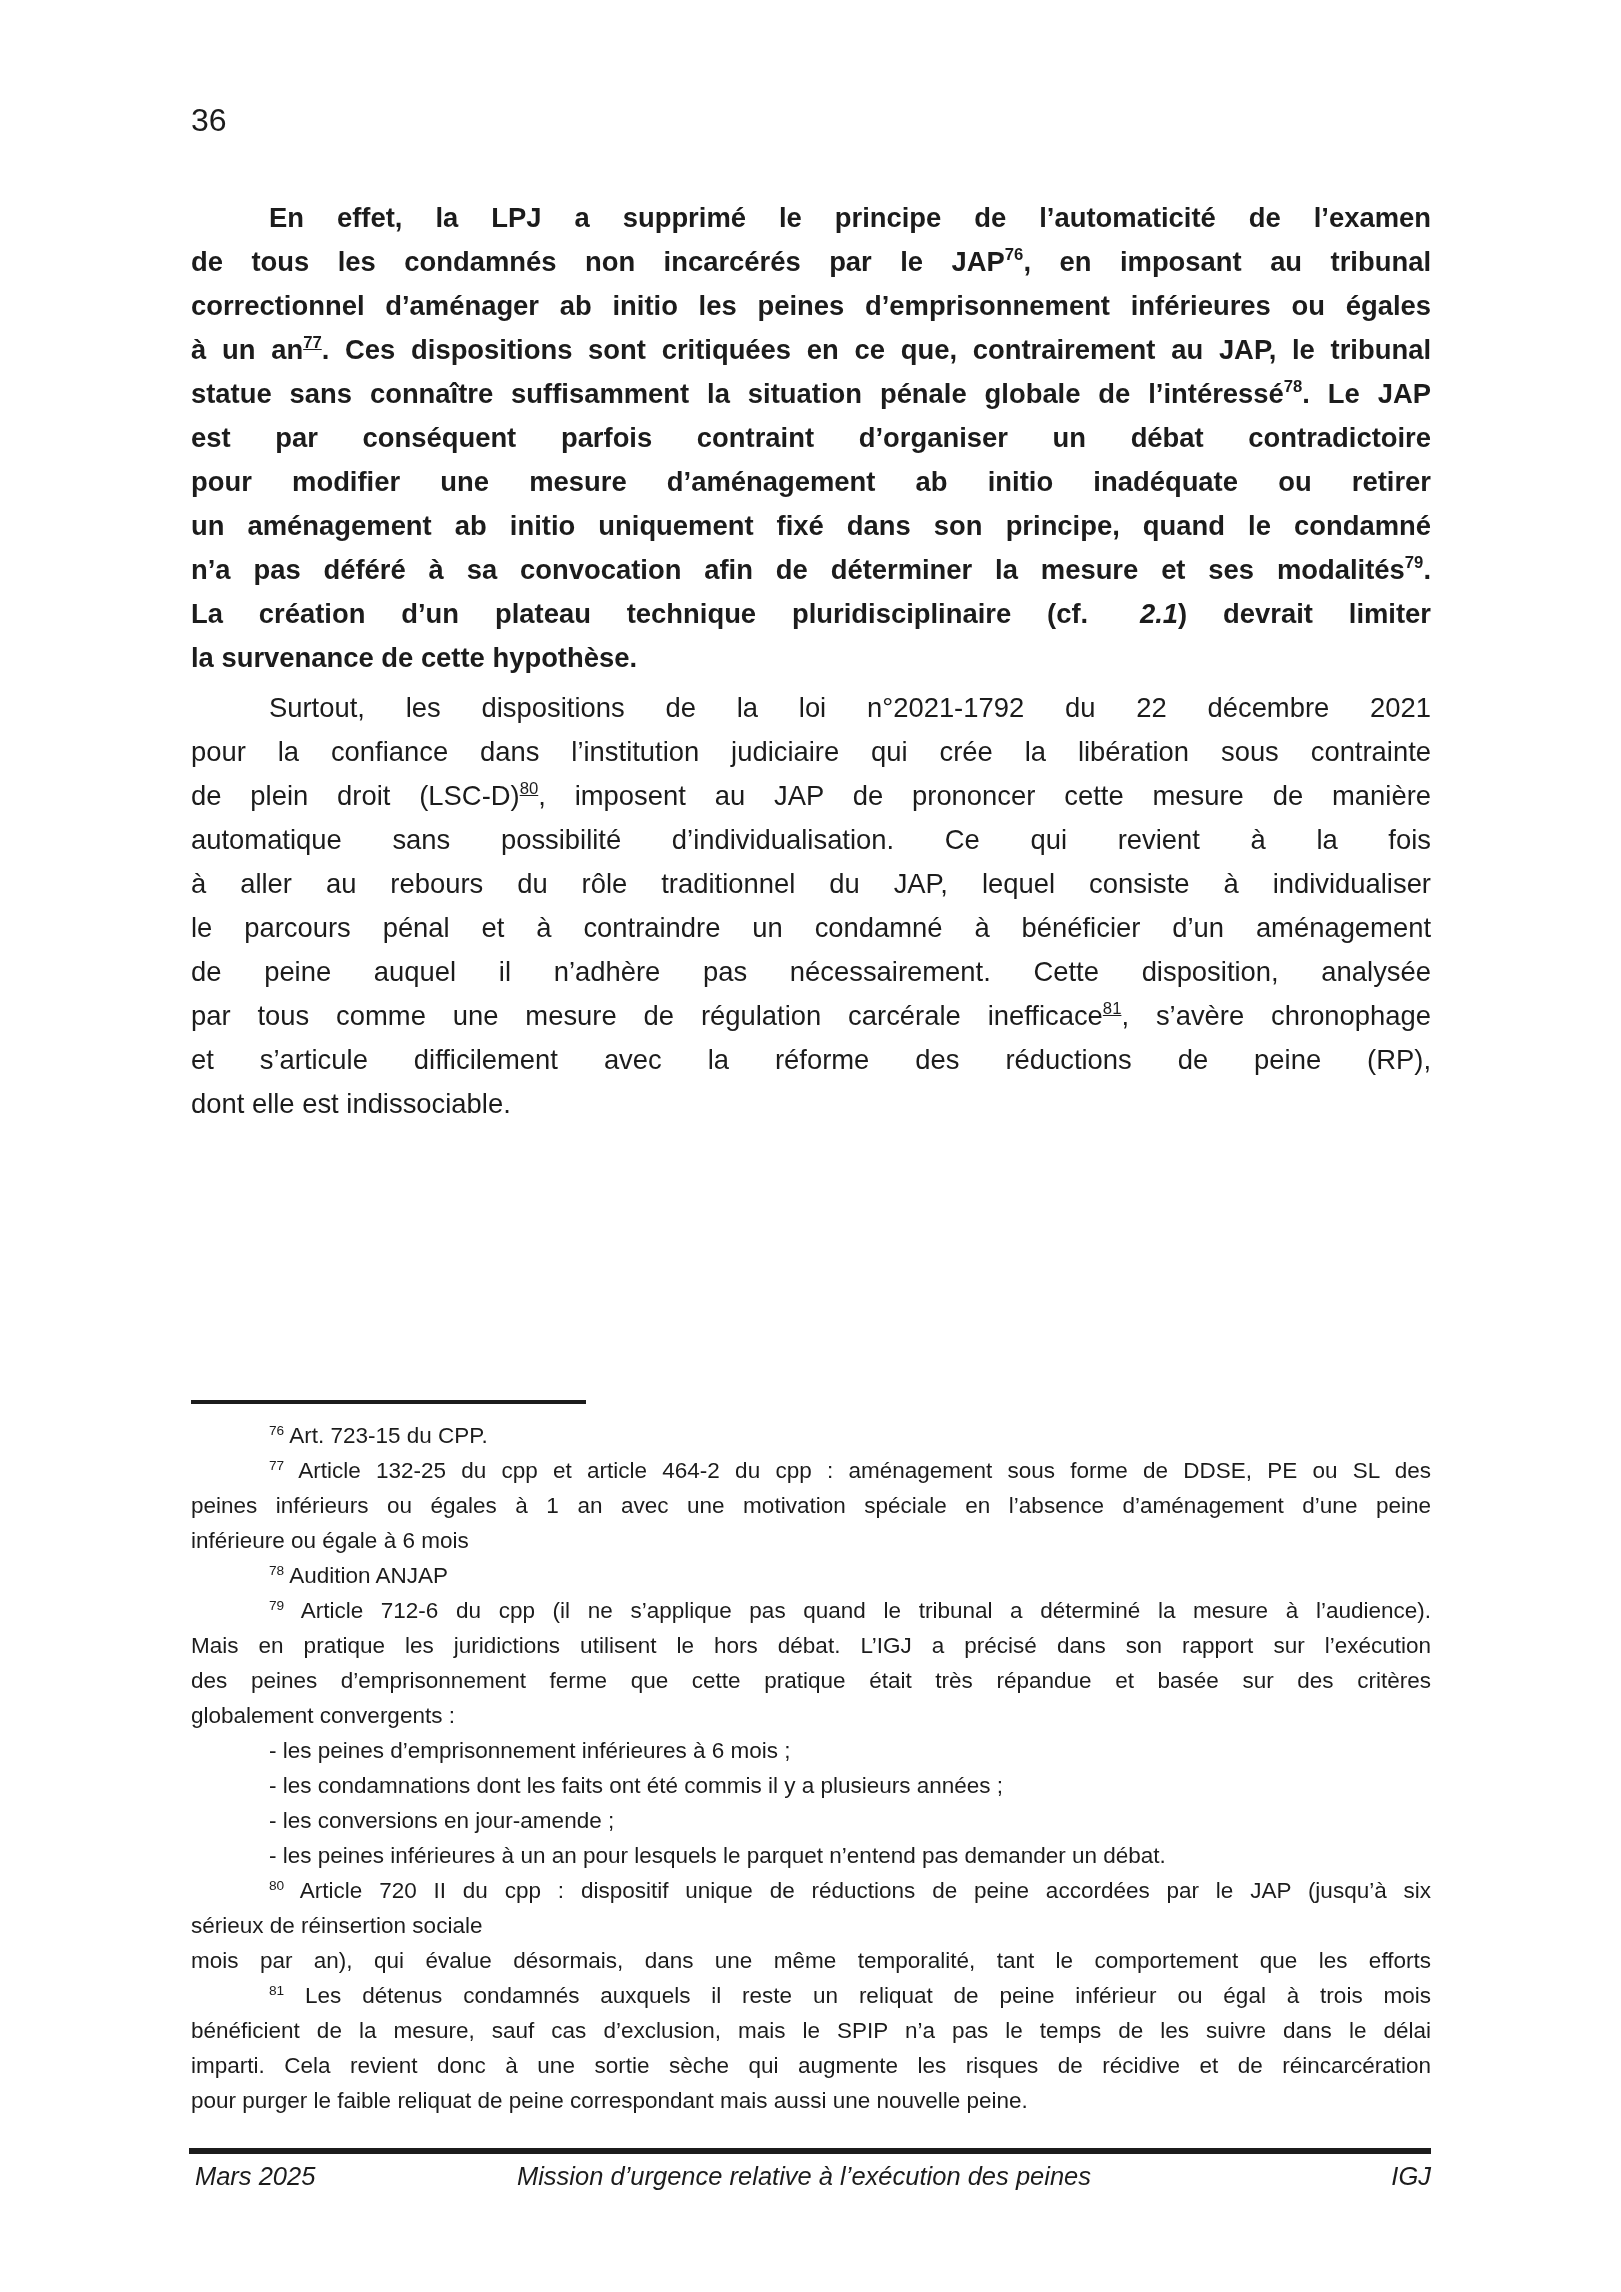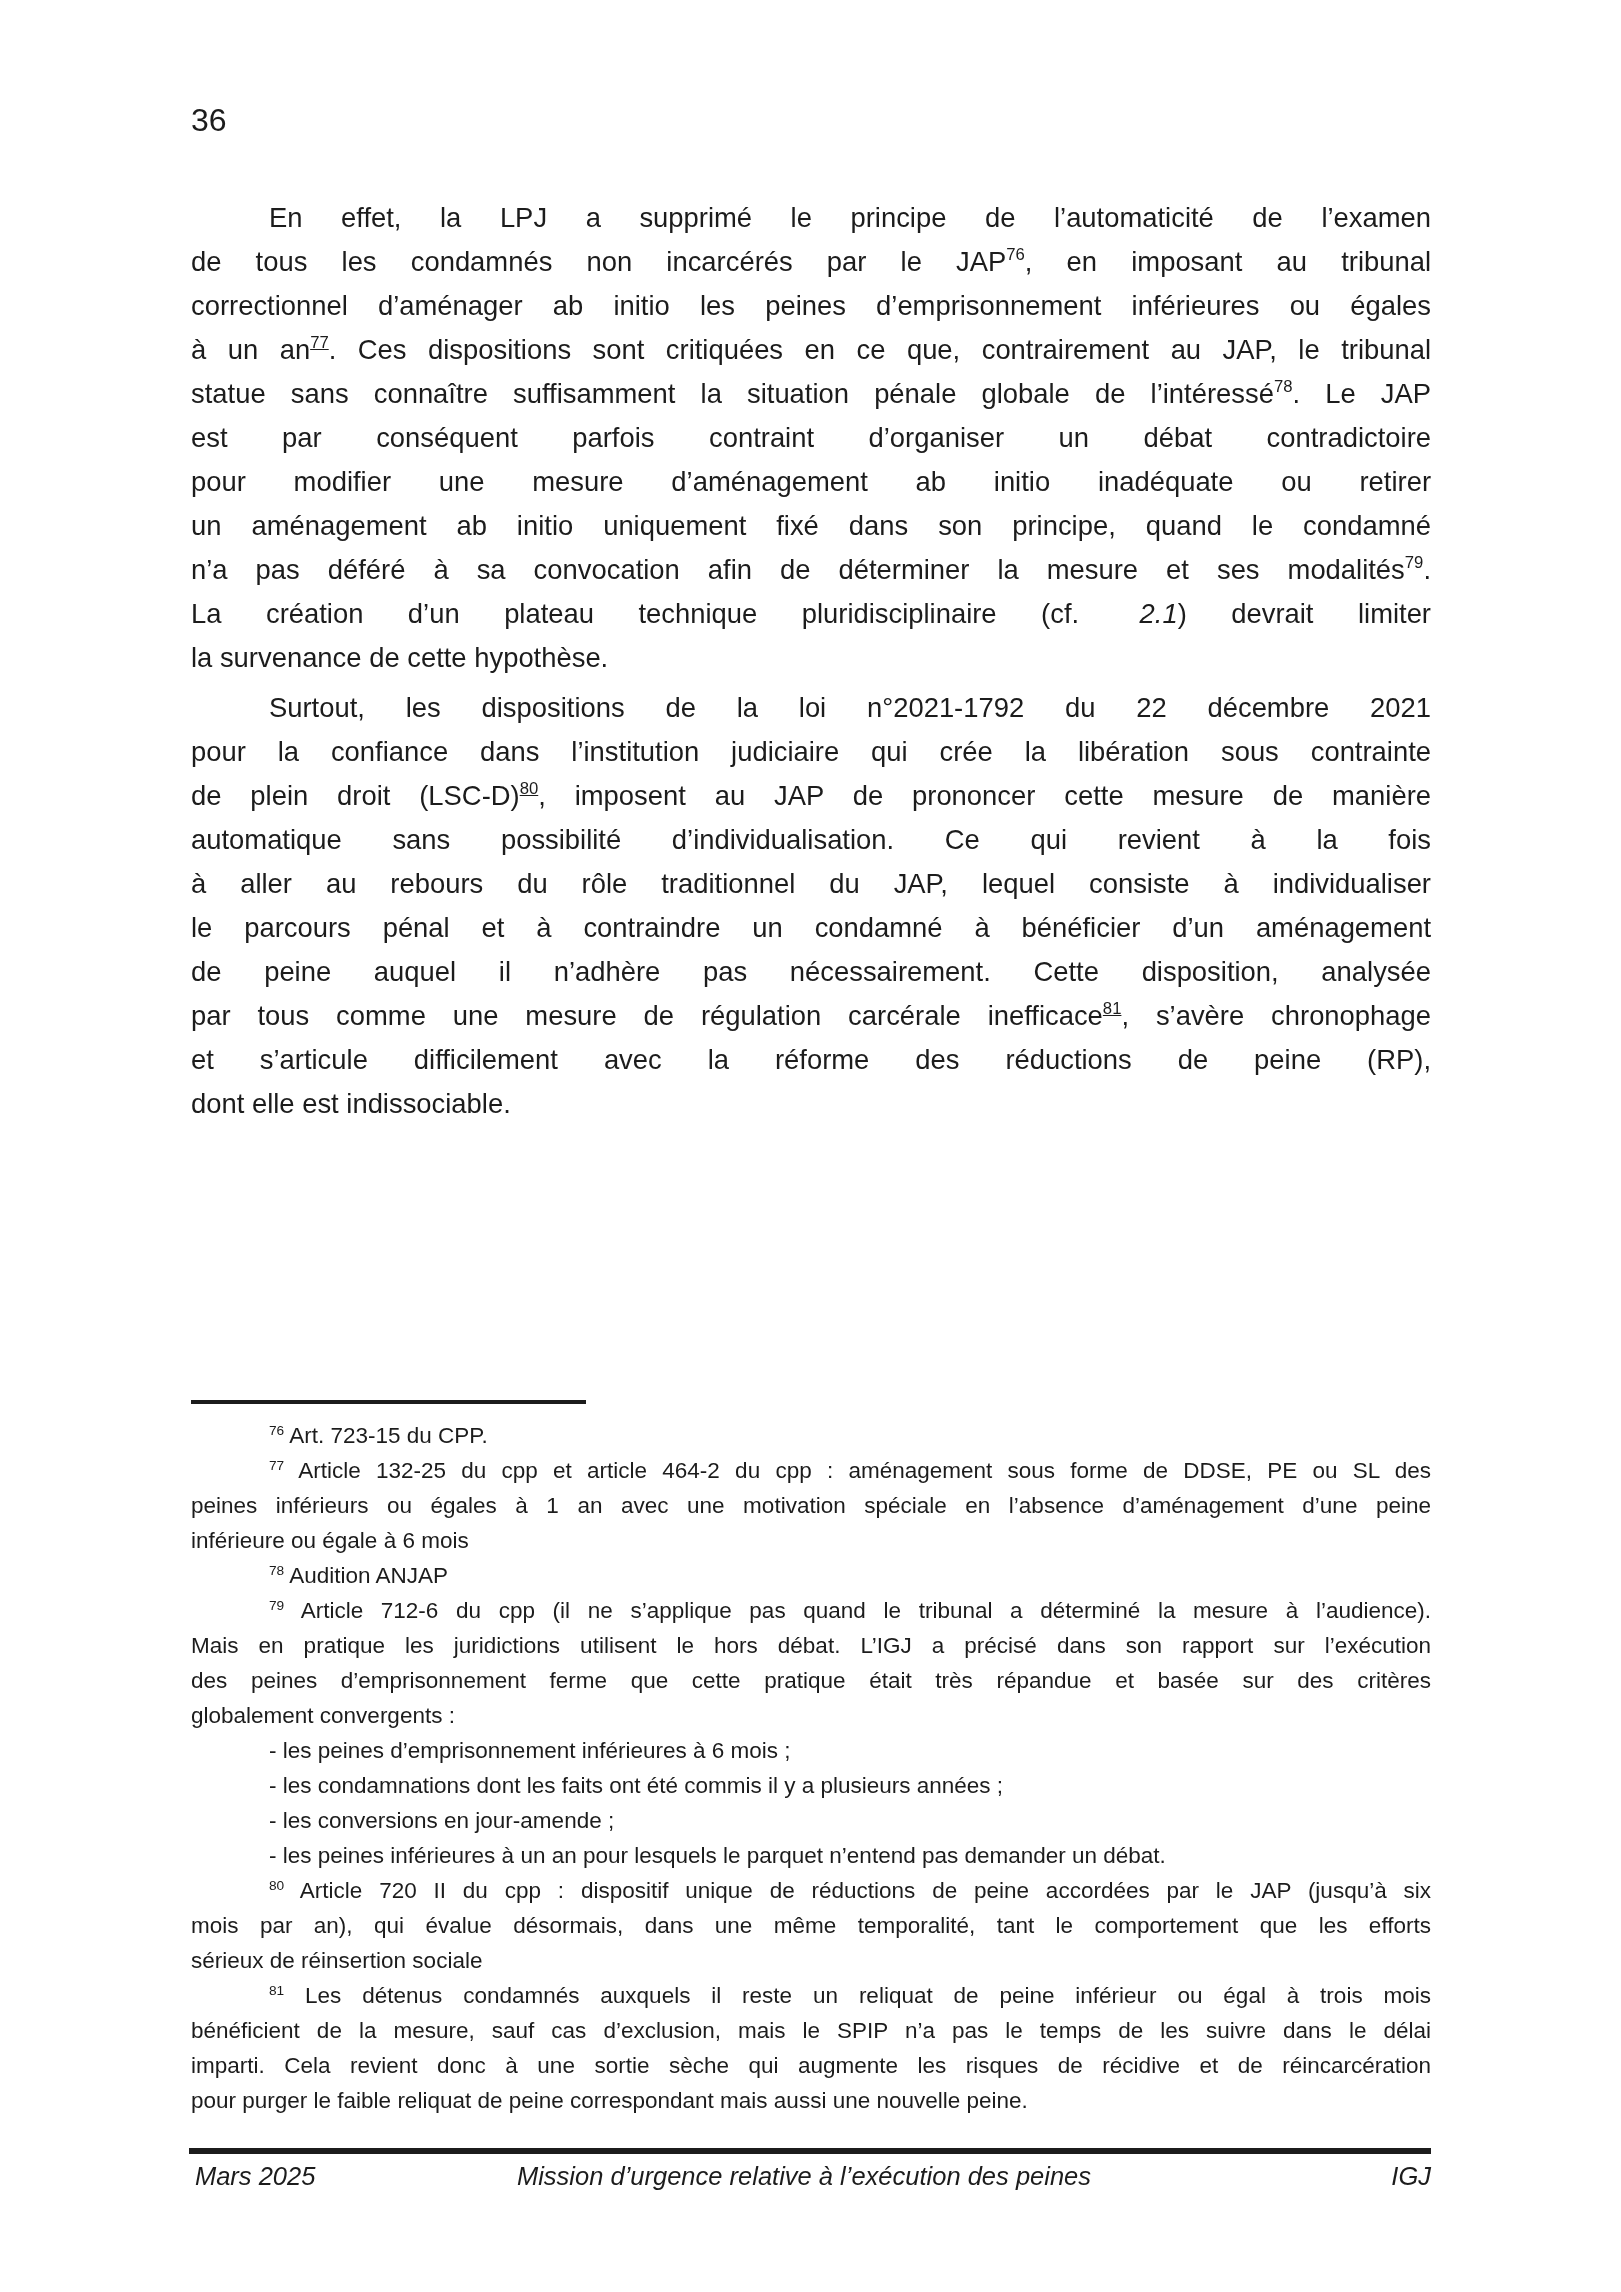--- a/index.html
+++ b/index.html
@@ -9,21 +9,21 @@
     background:#ffffff;
     color:#1c1c1c;
     font-family:"Liberation Sans","DejaVu Sans",sans-serif;
     overflow:hidden;
   }
   .page-number{
     position:absolute;left:191px;top:102px;
     font-size:32px;line-height:37px;
   }
   .bodytext{position:absolute;left:191px;width:1240px;}
-  .para1{top:196px;}
+  .para1{top:196px;font-weight:bold;}
   .para2{top:686px;}
   .tline{
     font-size:27.4px;line-height:44px;
     text-align:justify;text-align-last:justify;
     white-space:normal;
   }
   .tline.left{text-align-last:left;}
   .tline.ind{text-indent:78px;}
   sup{
     font-size:16.7px;line-height:0;
@@ -95,22 +95,22 @@
       <div class="tline left ind"><sup>78</sup><span> Audition ANJAP</span></div>
       <div class="tline ind"><sup>79</sup><span> Article 712-6 du cpp (il ne s’applique pas quand le tribunal a déterminé la mesure à l’audience).</span></div>
       <div class="tline"><span>Mais en pratique les juridictions utilisent le hors débat. L’IGJ a précisé dans son rapport sur l’exécution</span></div>
       <div class="tline"><span>des peines d’emprisonnement ferme que cette pratique était très répandue et basée sur des critères</span></div>
       <div class="tline left"><span>globalement convergents :</span></div>
       <div class="tline left ind"><span>- les peines d’emprisonnement inférieures à 6 mois ;</span></div>
       <div class="tline left ind"><span>- les condamnations dont les faits ont été commis il y a plusieurs années ;</span></div>
       <div class="tline left ind"><span>- les conversions en jour-amende ;</span></div>
       <div class="tline left ind"><span>- les peines inférieures à un an pour lesquels le parquet n’entend pas demander un débat.</span></div>
       <div class="tline ind"><sup>80</sup><span> Article 720 II du cpp : dispositif unique de réductions de peine accordées par le JAP (jusqu’à six</span></div>
+      <div class="tline left"><span>sérieux de réinsertion sociale</span></div>
       <div class="tline"><span>mois par an), qui évalue désormais, dans une même temporalité, tant le comportement que les efforts</span></div>
-      <div class="tline left"><span>sérieux de réinsertion sociale</span></div>
       <div class="tline ind"><sup>81</sup><span> Les détenus condamnés auxquels il reste un reliquat de peine inférieur ou égal à trois mois</span></div>
       <div class="tline"><span>bénéficient de la mesure, sauf cas d’exclusion, mais le SPIP n’a pas le temps de les suivre dans le délai</span></div>
       <div class="tline"><span>imparti. Cela revient donc à une sortie sèche qui augmente les risques de récidive et de réincarcération</span></div>
       <div class="tline left"><span>pour purger le faible reliquat de peine correspondant mais aussi une nouvelle peine.</span></div>
     </div>
 
   <div class="footer-line"></div>
 
   <div class="footer-text">
     <span class="fl">Mars 2025</span>

